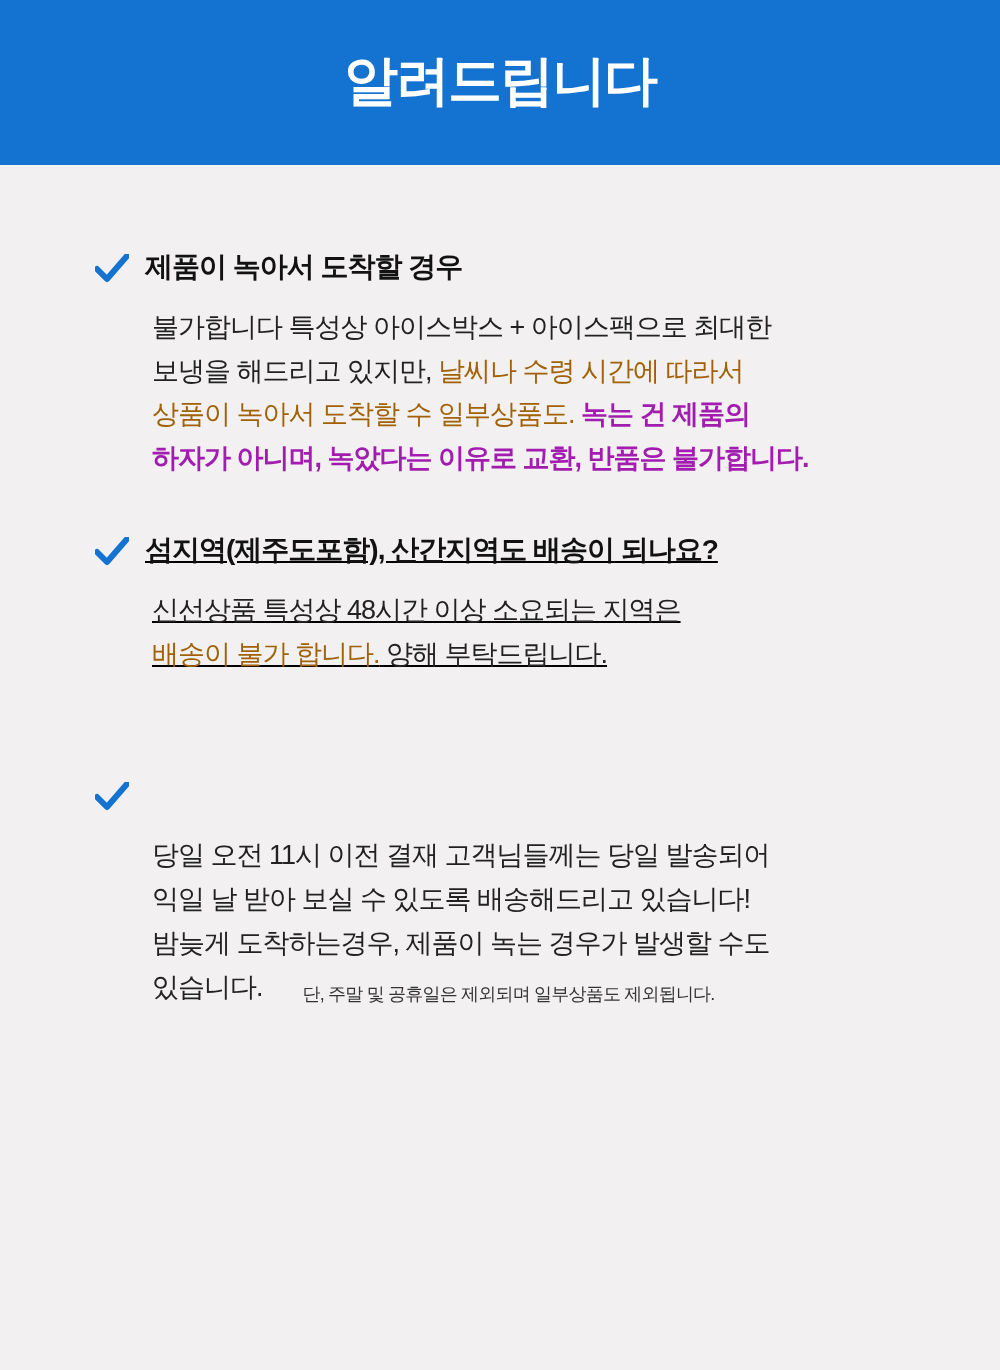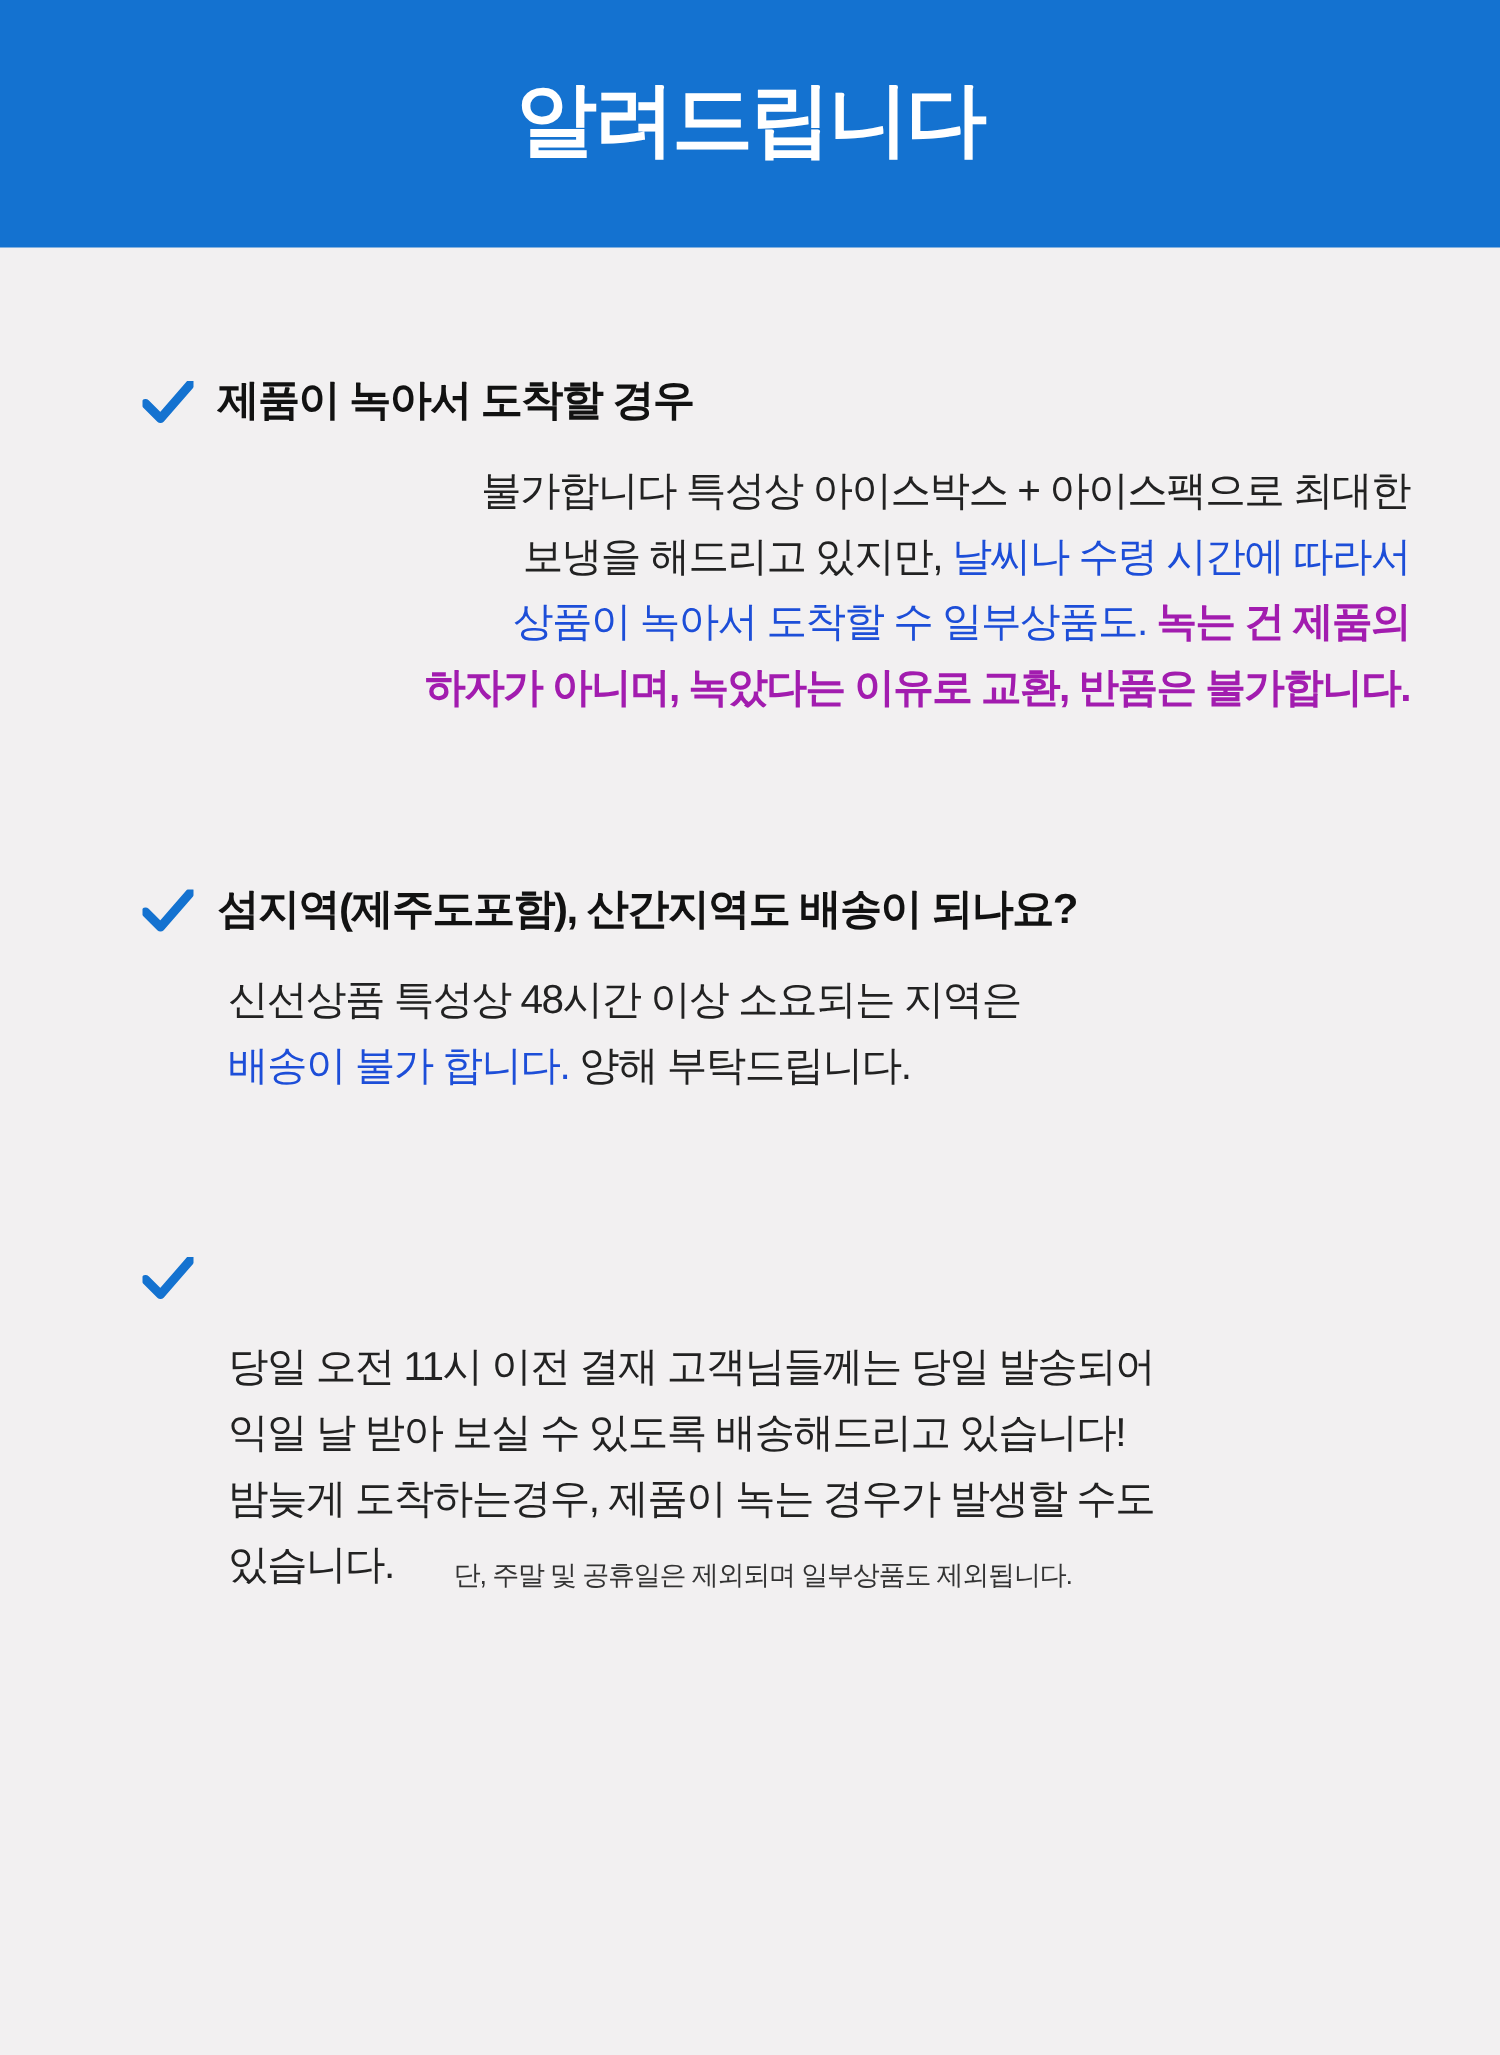--- a/index.html
+++ b/index.html
@@ -34,22 +34,22 @@
     letter-spacing: -2px;
     line-height: 1;
     margin-top: -6px;
   }
   .content {
     padding: 0 60px;
   }
   .section {
     position: relative;
   }
-  .section-1 { margin-top: 85px; text-align: right; }
-  .section-2 { margin-top: 108px; }
+  .section-1 { margin-top: 85px; }
+  .section-2 { margin-top: 52px; text-decoration: underline; }
   .section-3 { margin-top: 102px; }
 
   .q-row {
     display: flex;
     align-items: flex-start;
     gap: 16px;
     padding-left: 35px;
   }
   .check-icon {
     flex: 0 0 auto;
@@ -66,21 +66,21 @@
   }
   .answer {
     margin-top: 22px;
     padding-left: 92px;
     font-size: 27px;
     line-height: 1.62;
     color: #222222;
     letter-spacing: -1px;
   }
   .answer .ln { display: block; white-space: nowrap; }
-  .red { color: #1d4ed8; }
+  .red { color: #a16207; }
   .red-b { color: #a21caf; font-weight: bold; }
   .note {
     display: inline-block;
     font-size: 18px;
     color: #333333;
     letter-spacing: -0.8px;
     padding-left: 40px;
     vertical-align: baseline;
   }
   .answer-last .ln-last {

